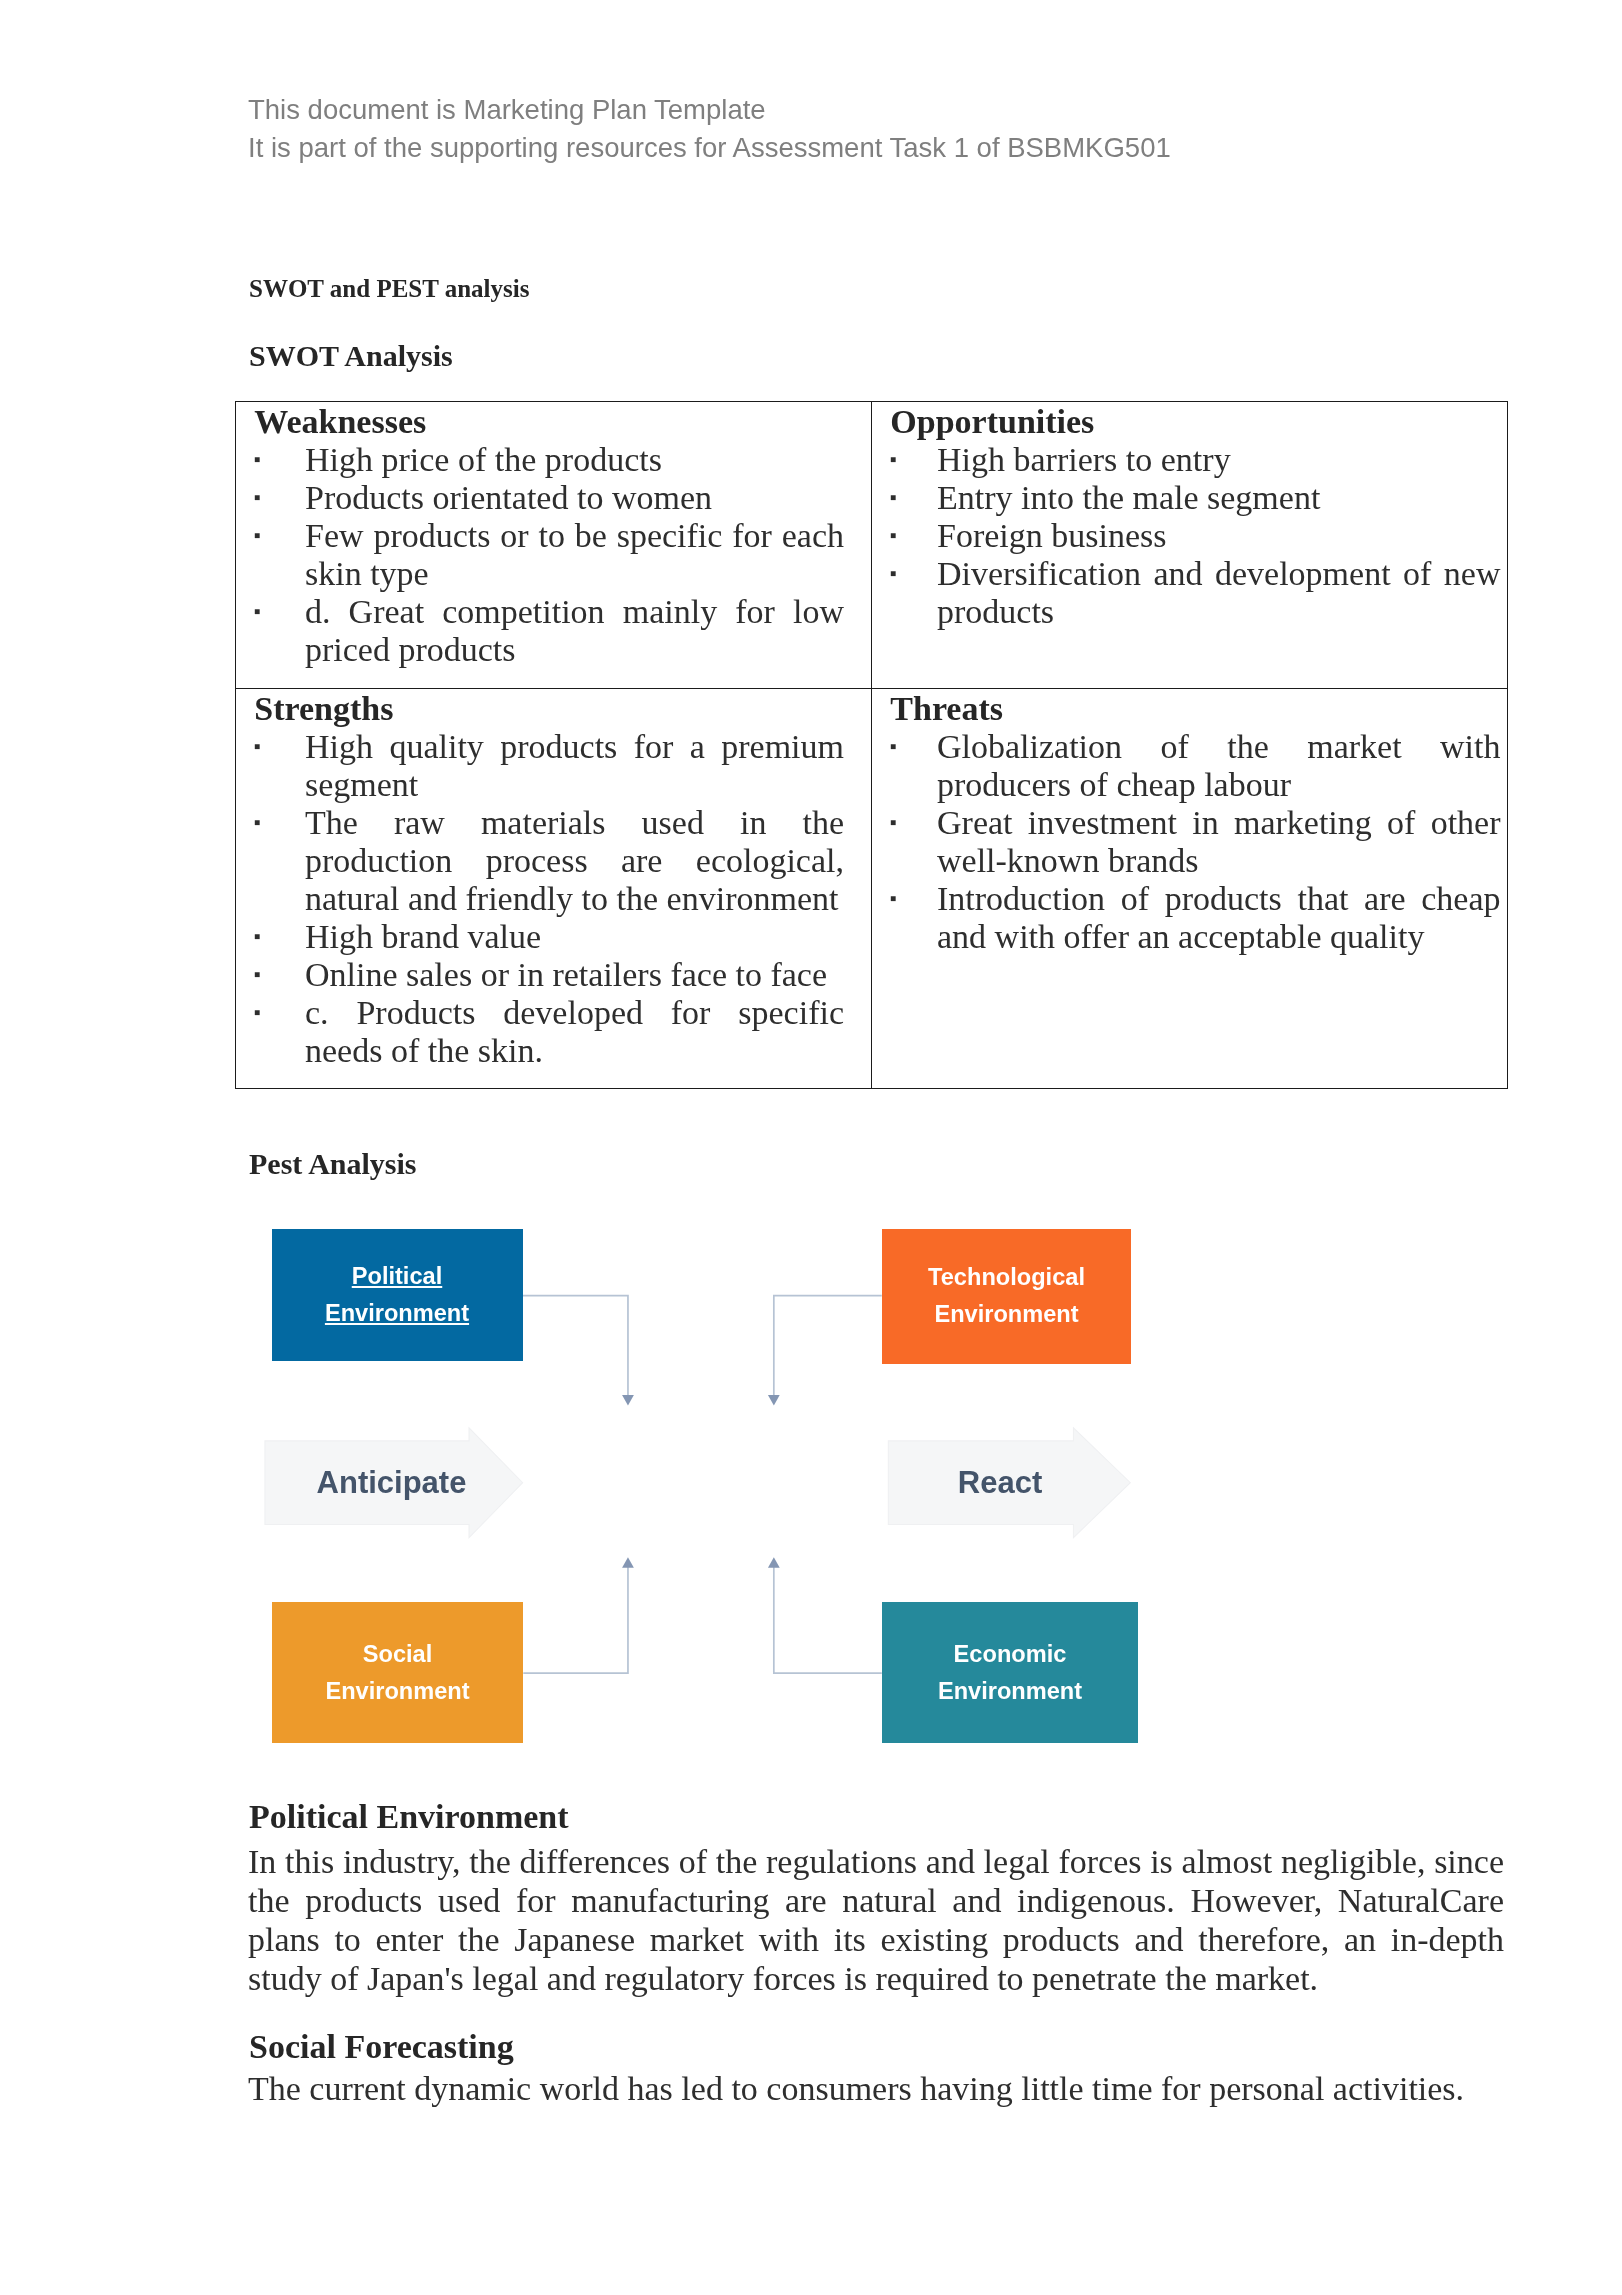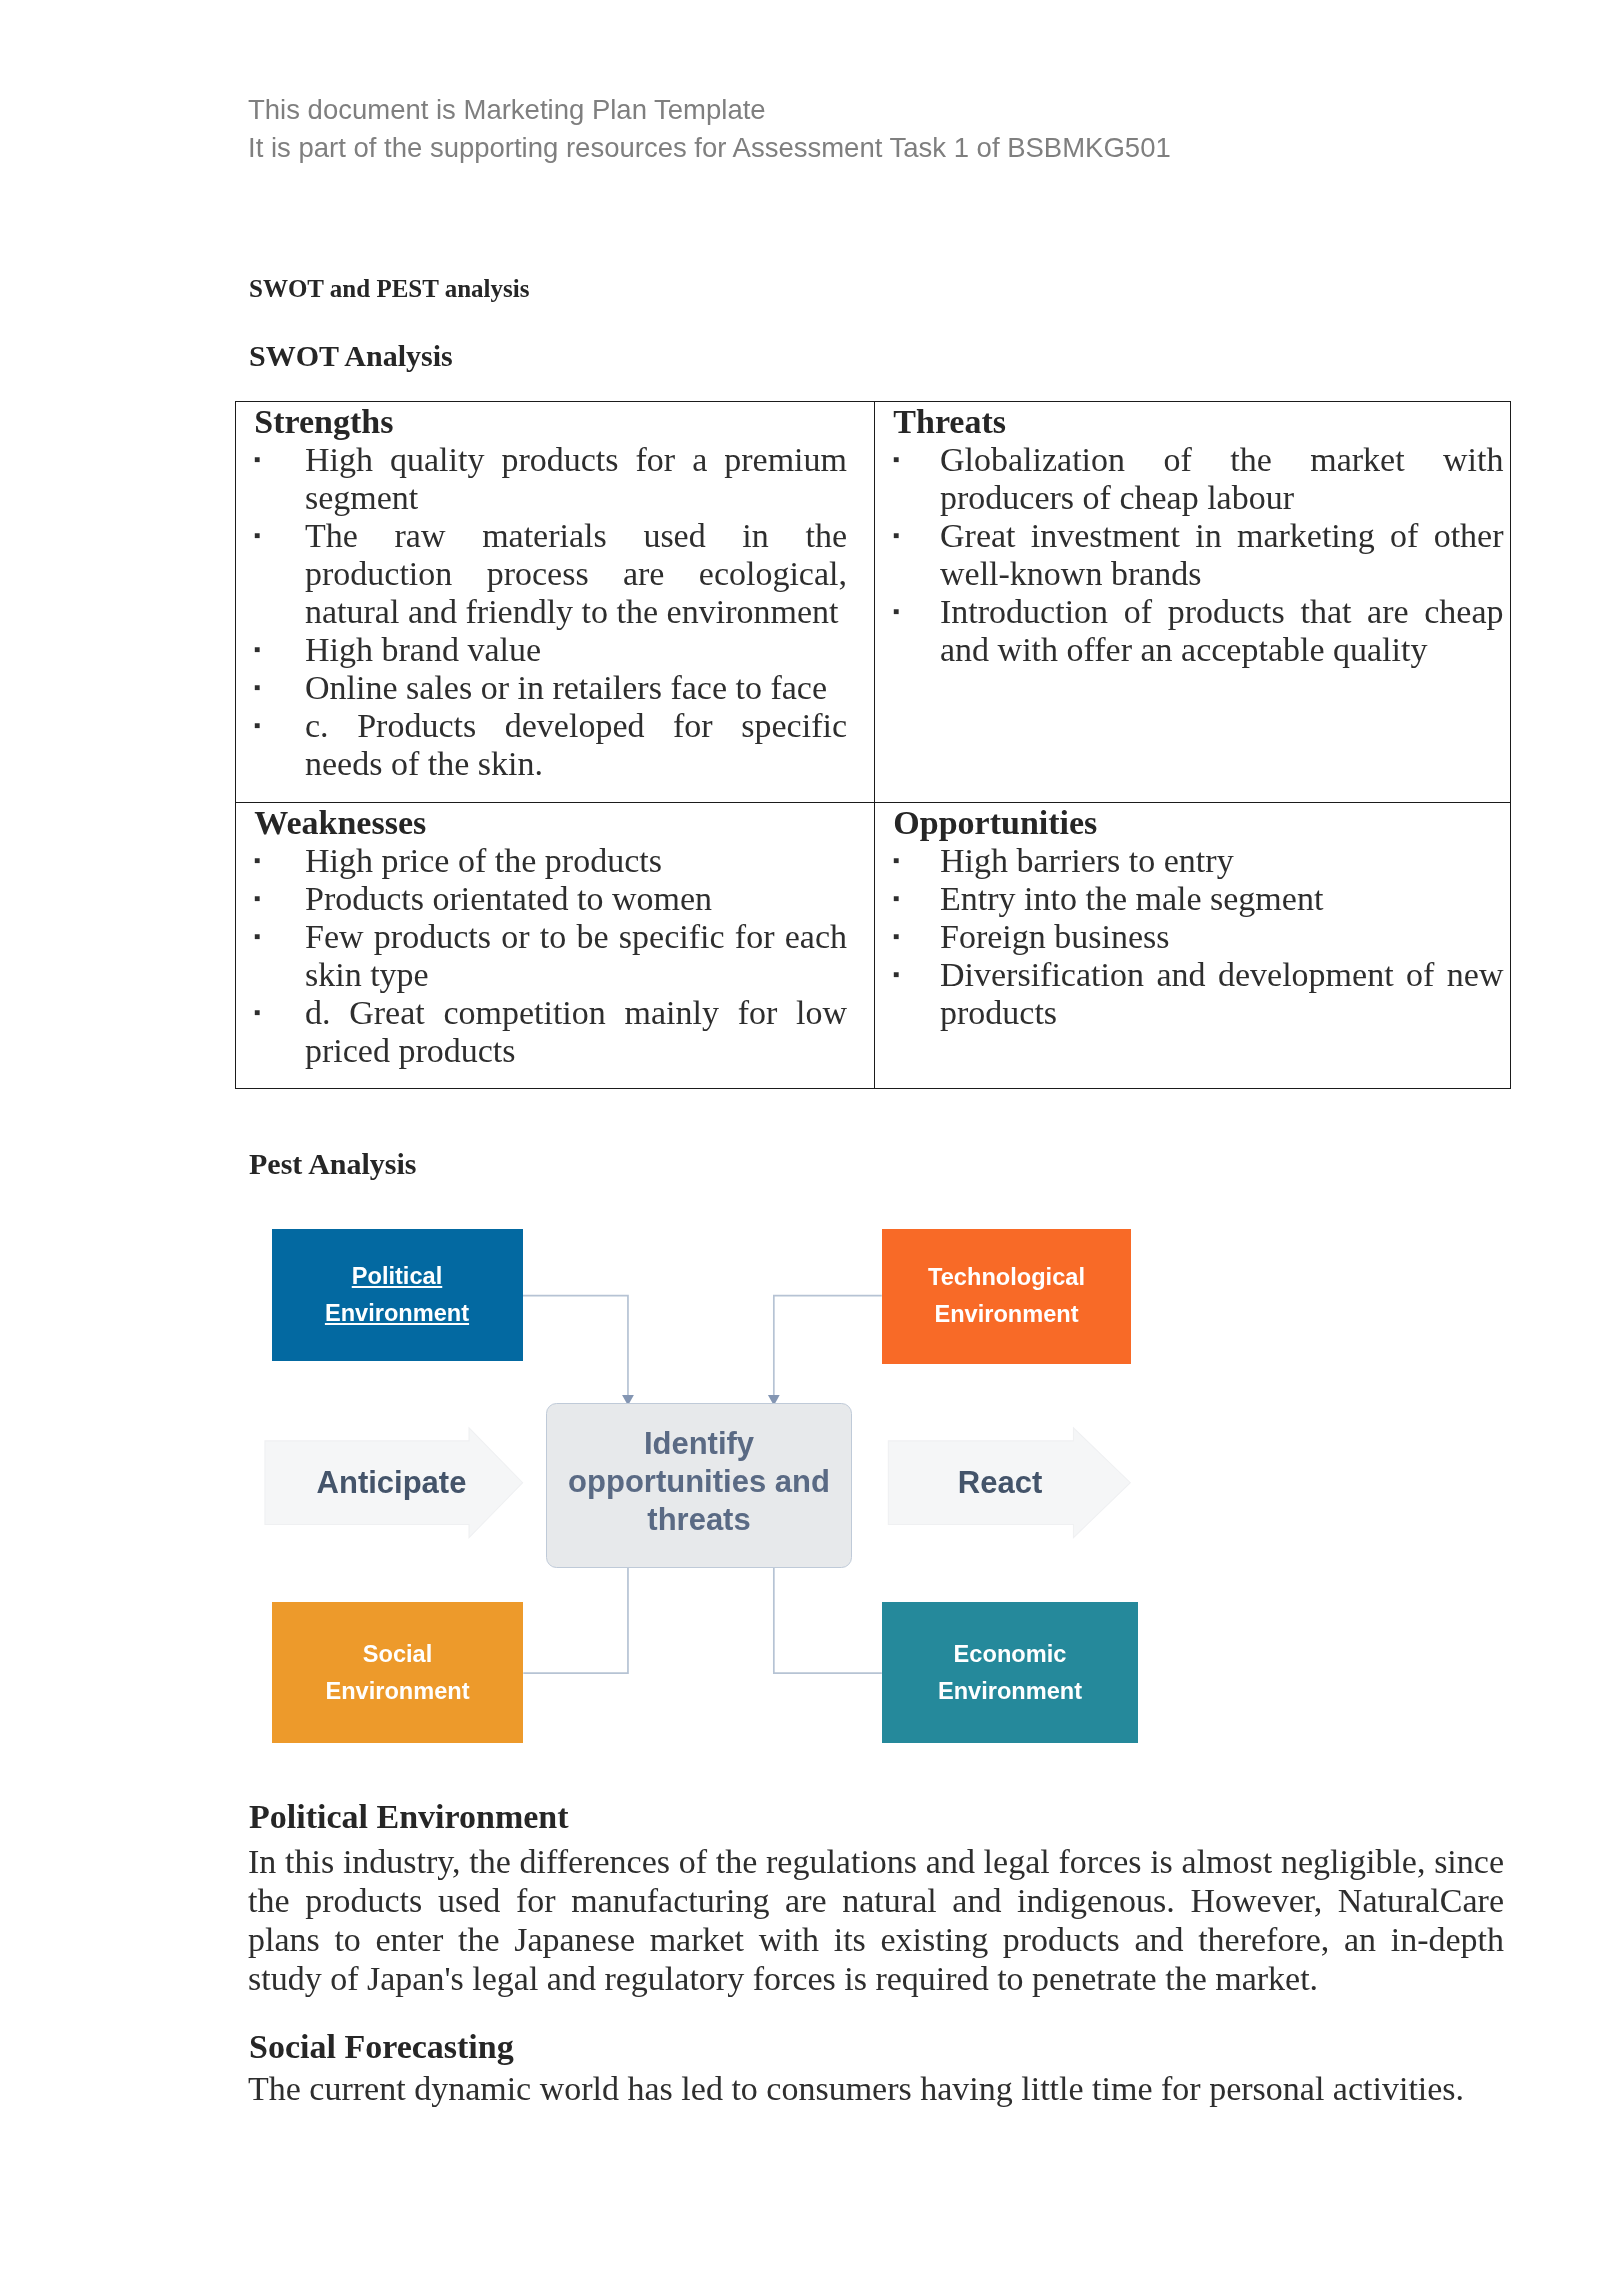--- a/index.html
+++ b/index.html
@@ -73,63 +73,63 @@
     <div>This document is Marketing Plan Template</div>
     <div>It is part of the supporting resources for Assessment Task 1 of BSBMKG501</div>
   </div>
 
   <div class="h-main">SWOT and PEST analysis</div>
   <div class="h-sub">SWOT Analysis</div>
 
   <table class="swot">
       <tbody>
     <tr>
+      <td class="cL">
+        <div class="cellhead">Weaknesses</div>
+        <div class="cellpad">
+              <ul class="swot-ul">
+                <li>High price of the products</li>
+                <li>Products orientated to women</li>
+                <li>Few products or to be specific for each skin type</li>
+                <li>d. Great competition mainly for low priced products</li>
+              </ul>
+            </div>
+      </td>
+      <td class="cR">
+        <div class="cellhead">Opportunities</div>
+        <div class="cellpad">
+              <ul class="swot-ul">
+                <li>High barriers to entry</li>
+                <li>Entry into the male segment</li>
+                <li>Foreign business</li>
+                <li>Diversification and development of new products</li>
+              </ul>
+            </div>
+      </td>
+    </tr>
+    <tr>
       <td class="cL" style="width:638px">
         <div class="cellhead">Strengths</div>
         <div class="cellpad">
               <ul class="swot-ul">
                 <li>High quality products for a premium segment</li>
                 <li>The raw materials used in the production process are ecological, natural and friendly to the environment</li>
                 <li>High brand value</li>
                 <li>Online sales or in retailers face to face</li>
                 <li>c. Products developed for specific needs of the skin.</li>
               </ul>
             </div>
       </td>
       <td class="cR" style="width:635px">
         <div class="cellhead">Threats</div>
         <div class="cellpad">
               <ul class="swot-ul">
                 <li>Globalization of the market with producers of cheap labour</li>
                 <li>Great investment in marketing of other well-known brands</li>
                 <li>Introduction of products that are cheap and with offer an acceptable quality</li>
-              </ul>
-            </div>
-      </td>
-    </tr>
-    <tr>
-      <td class="cL">
-        <div class="cellhead">Weaknesses</div>
-        <div class="cellpad">
-              <ul class="swot-ul">
-                <li>High price of the products</li>
-                <li>Products orientated to women</li>
-                <li>Few products or to be specific for each skin type</li>
-                <li>d. Great competition mainly for low priced products</li>
-              </ul>
-            </div>
-      </td>
-      <td class="cR">
-        <div class="cellhead">Opportunities</div>
-        <div class="cellpad">
-              <ul class="swot-ul">
-                <li>High barriers to entry</li>
-                <li>Entry into the male segment</li>
-                <li>Foreign business</li>
-                <li>Diversification and development of new products</li>
               </ul>
             </div>
       </td>
     </tr>
   </tbody>
     </table>
 
   <div class="h-pest">Pest Analysis</div>
 
   <div class="diagram">
@@ -160,25 +160,20 @@
         <div>Environment</div>
       </div>
     <div class="pbox soc">
         <div>Social</div>
         <div>Environment</div>
       </div>
     <div class="pbox eco">
         <div>Economic</div>
         <div>Environment</div>
       </div>
-    <div class="centre">
-        <div>Identify</div>
-        <div>opportunities and</div>
-        <div>threats</div>
-      </div>
     <div class="arrowlbl arr-l">Anticipate</div>
     <div class="arrowlbl arr-r">React</div>
   </div>
 
   <div class="sechead" style="top:1798px">Political Environment</div>
   <div class="para" style="top:1842px">In this industry, the differences of the regulations and legal forces is almost negligible, since the products used for manufacturing are natural and indigenous. However, NaturalCare plans to enter the Japanese market with its existing products and therefore, an in-depth study of Japan's legal and regulatory forces is required to penetrate the market.</div>
   <div class="sechead" style="top:2028px">Social Forecasting</div>
   <div class="para" style="top:2069px">The current dynamic world has led to consumers having little time for personal activities.</div>
 
 </div>

